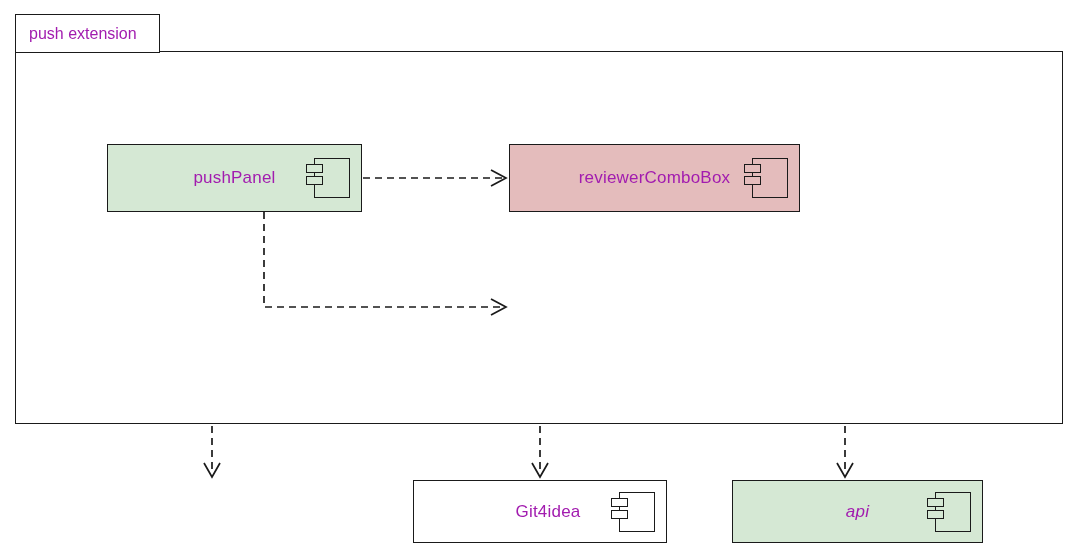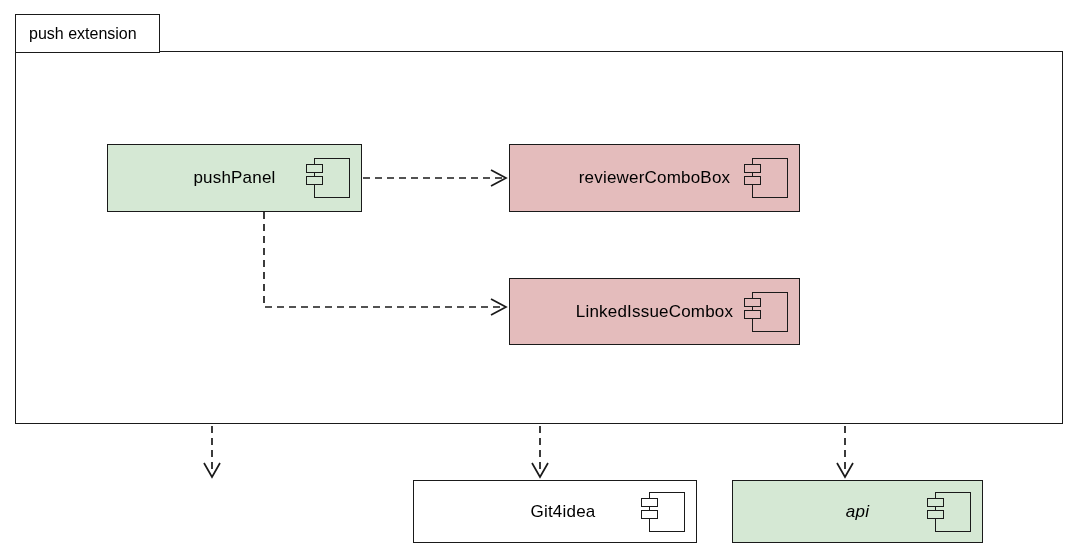--- a/index.html
+++ b/index.html
@@ -1,18 +1,18 @@
 <!DOCTYPE html>
 <html><head>
 <meta charset="utf-8">
 <style>
   html,body{margin:0;padding:0;background:#ffffff;}
   .canvas{
     position:relative;width:1080px;height:560px;background:#ffffff;
-    font-family:"Liberation Sans","DejaVu Sans",sans-serif;color:#000000;overflow:hidden;
+    font-family:"Liberation Sans","DejaVu Sans",sans-serif;color:#a21caf;overflow:hidden;
   }
   
   .pkg-body{
     position:absolute;left:15px;top:51px;width:1048px;height:373px;
     border:1.6px solid #1a1a1a;background:#ffffff;box-sizing:border-box;z-index:1;
   }
   .pkg-tab{
     position:absolute;left:15px;top:14px;width:145px;height:39px;
     border:1.6px solid #1a1a1a;background:#ffffff;box-sizing:border-box;z-index:2;
     display:flex;align-items:center;padding-left:13px;font-size:16px;
@@ -58,30 +58,23 @@
   </div>
 
   <div class="component" style="left: 509px; top: 144px; width: 291px; height: 68px; background-color: rgb(228, 188, 188);">
     <span class="label">reviewerComboBox</span>
     <span class="comp-icon">
       <span class="tab t1"></span>
       <span class="tab t2"></span>
     </span>
   </div>
 
-  <div class="component" style="left: 509px; top: 278px; width: 291px; height: 67px; background-color: rgb(228, 188, 188);">
-    <span class="label">LinkedIssueCombox</span>
-    <span class="comp-icon">
-      <span class="tab t1"></span>
-      <span class="tab t2"></span>
-    </span>
-  </div>
 
 
-  <div class="component" style="left: 413px; top: 480px; width: 284px; height: 63px; background-color: rgb(255, 255, 255); padding-left: 16px;">
+  <div class="component" style="left: 413px; top: 480px; width: 254px; height: 63px; background-color: rgb(255, 255, 255); padding-left: 16px;">
     <span class="label">Git4idea</span>
     <span class="comp-icon">
       <span class="tab t1"></span>
       <span class="tab t2"></span>
     </span>
   </div>
 
   <div class="component" style="left: 732px; top: 480px; width: 251px; height: 63px; background-color: rgb(213, 232, 212); font-style: italic;">
     <span class="label">api</span>
     <span class="comp-icon">

